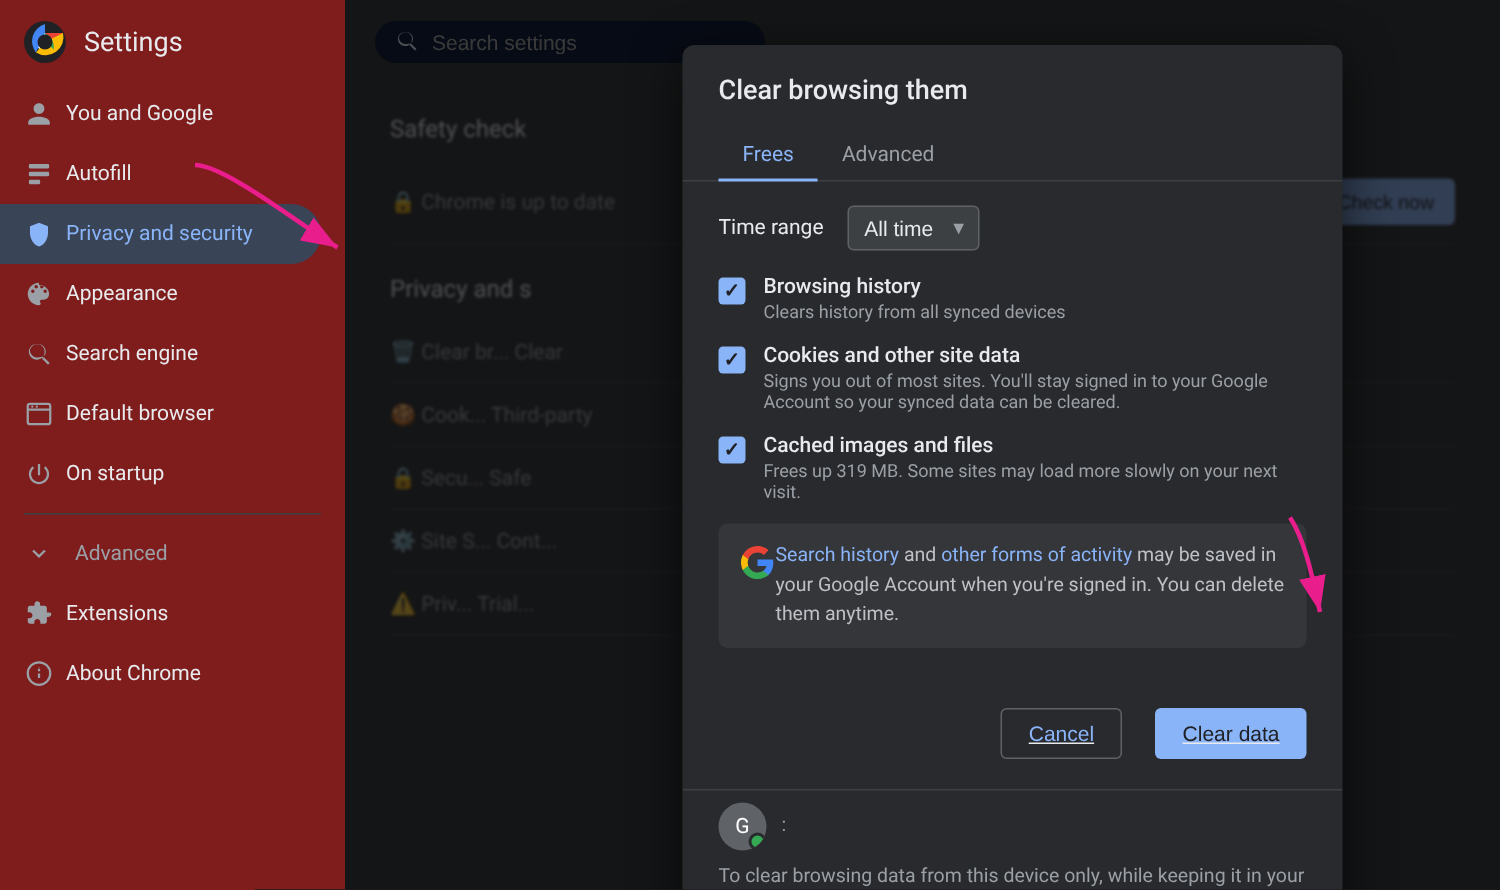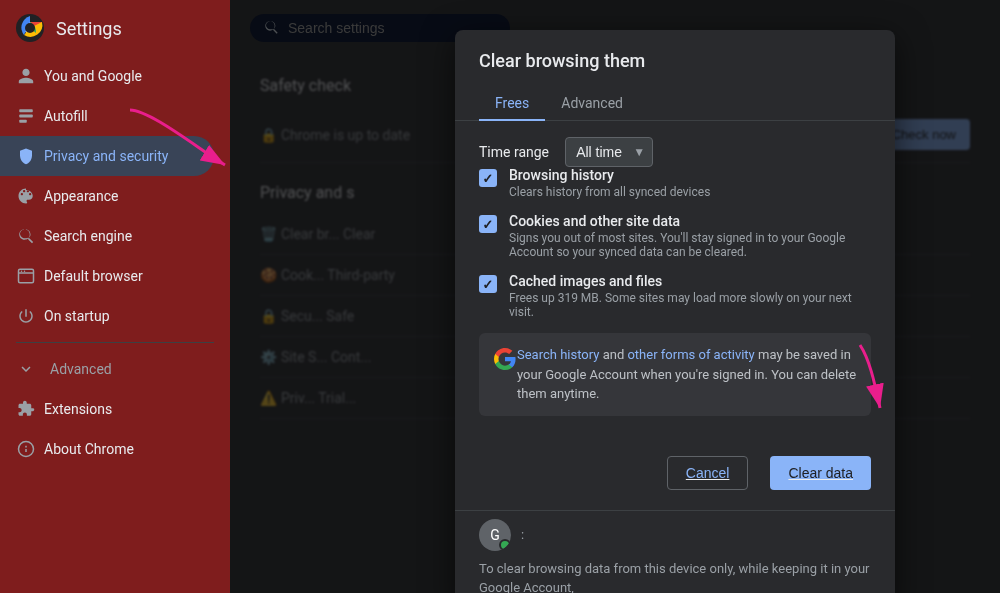--- a/index.html
+++ b/index.html
@@ -213,20 +213,21 @@
     }
 
     .dialog-body {
       padding: 16px 24px;
     }
 
     .time-range-row {
       display: flex;
       align-items: center;
       gap: 16px;
+      margin-bottom: 16px;
     }
 
     .time-range-label {
       font-size: 14px;
       color: #e8eaed;
     }
 
     .time-range-select {
       background: #3c4043;
       border: 1px solid #5f6368;

